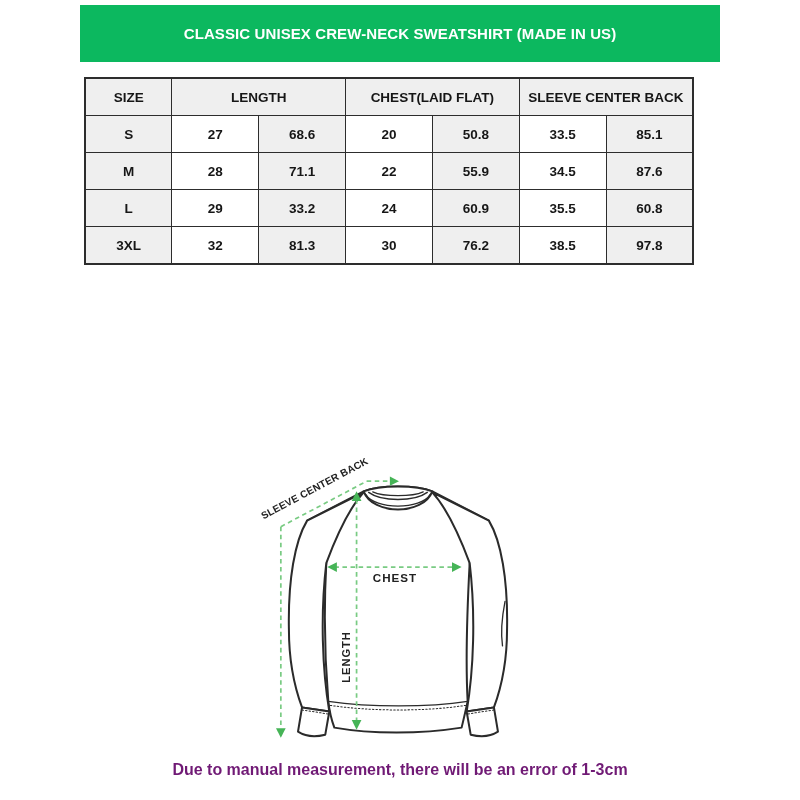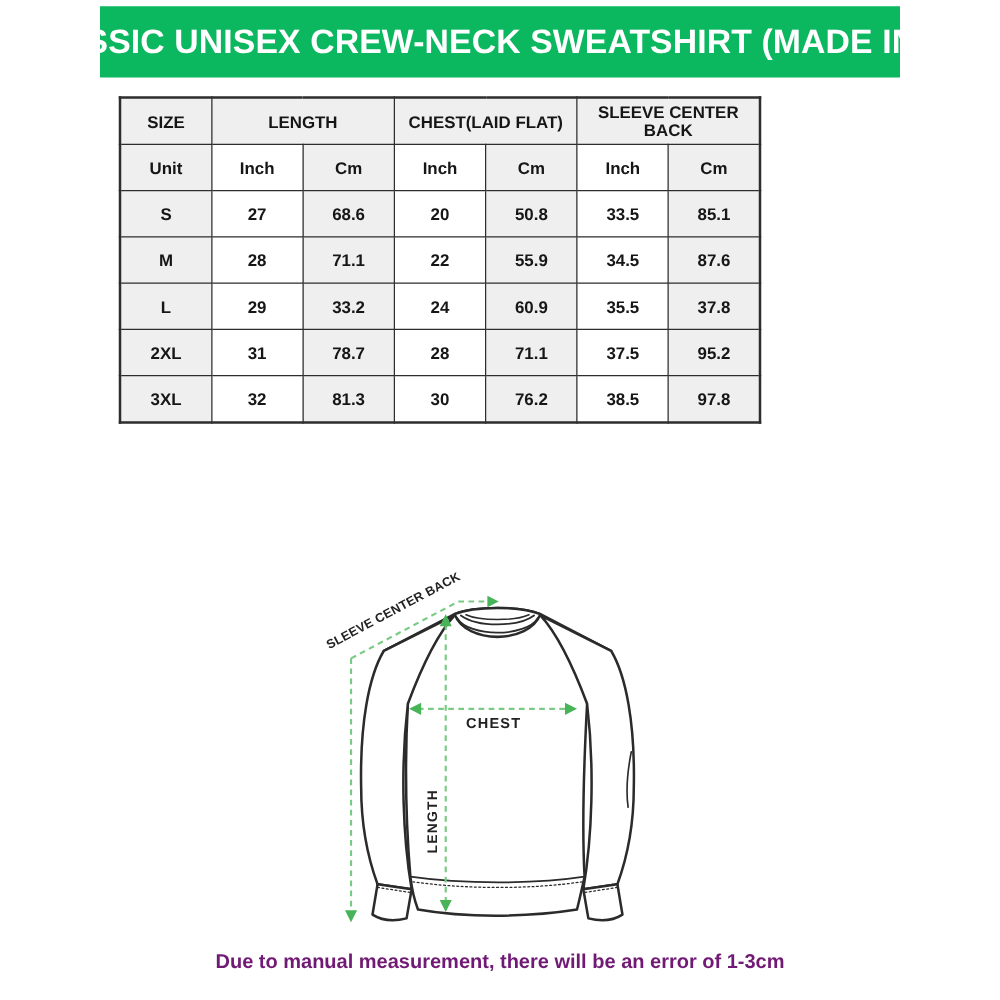--- a/index.html
+++ b/index.html
@@ -6,25 +6,25 @@
   body{
     width:800px;height:800px;position:relative;overflow:hidden;
     font-family:"Liberation Sans", sans-serif;
     -webkit-font-smoothing:antialiased;
   }
   .banner{
     position:absolute;left:80px;top:5px;width:640px;height:57px;
     display:flex;align-items:center;justify-content:center;
   }
   .banner h1{
-    margin:0;color:#ffffff;font-size:27px;font-weight:700;
+    margin:0;color:#ffffff;font-size:15px;font-weight:700;
     letter-spacing:0.1px;white-space:nowrap;
   }
   table.size-table{
-    position:absolute;left:95px;top:77px;width:514px;
+    position:absolute;left:84px;top:77px;width:610px;
     border-collapse:collapse;table-layout:fixed;
     border:2.5px solid #2d2d2d;
   }
   table.size-table td, table.size-table th{
     border:1.6px solid #2d2d2d;
     height:36px;padding:0;margin:0;
     text-align:center;vertical-align:middle;
     font-weight:700;font-size:13.5px;color:#161616;
     background:#ffffff;
   }
@@ -59,29 +59,20 @@
       <col>
   </colgroup>
   <tbody>
       <tr>
         <th class="shade">SIZE</th>
         <th class="shade" colspan="2">LENGTH</th>
         <th class="shade" colspan="2">CHEST(LAID FLAT)</th>
         <th class="shade" colspan="2">SLEEVE CENTER BACK</th>
       </tr>
       <tr>
-        <th class="shade">Unit</th>
-        <th>Inch</th>
-        <th class="shade">Cm</th>
-        <th>Inch</th>
-        <th class="shade">Cm</th>
-        <th>Inch</th>
-        <th class="shade">Cm</th>
-      </tr>
-      <tr>
         <td class="shade">S</td>
         <td>27</td>
         <td class="shade">68.6</td>
         <td>20</td>
         <td class="shade">50.8</td>
         <td>33.5</td>
         <td class="shade">85.1</td>
       </tr>
       <tr>
         <td class="shade">M</td>
@@ -92,30 +83,21 @@
         <td>34.5</td>
         <td class="shade">87.6</td>
       </tr>
       <tr>
         <td class="shade">L</td>
         <td>29</td>
         <td class="shade">33.2</td>
         <td>24</td>
         <td class="shade">60.9</td>
         <td>35.5</td>
-        <td class="shade">37.8</td>
-      </tr>
-      <tr>
-        <td class="shade">2XL</td>
-        <td>31</td>
-        <td class="shade">78.7</td>
-        <td>28</td>
-        <td class="shade">71.1</td>
-        <td>37.5</td>
-        <td class="shade">95.2</td>
+        <td class="shade">60.8</td>
       </tr>
       <tr>
         <td class="shade">3XL</td>
         <td>32</td>
         <td class="shade">81.3</td>
         <td>30</td>
         <td class="shade">76.2</td>
         <td>38.5</td>
         <td class="shade">97.8</td>
       </tr>

